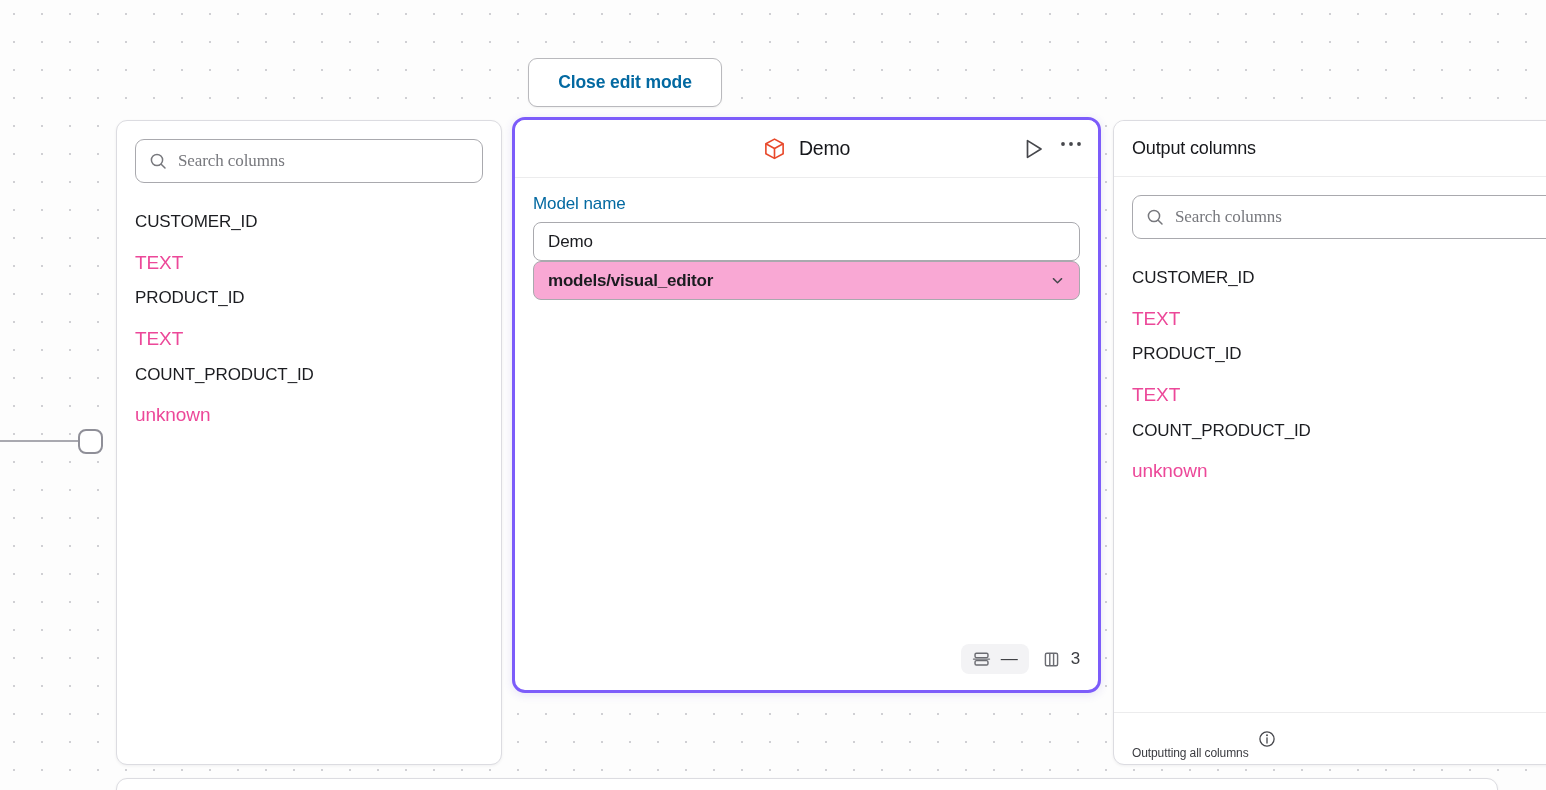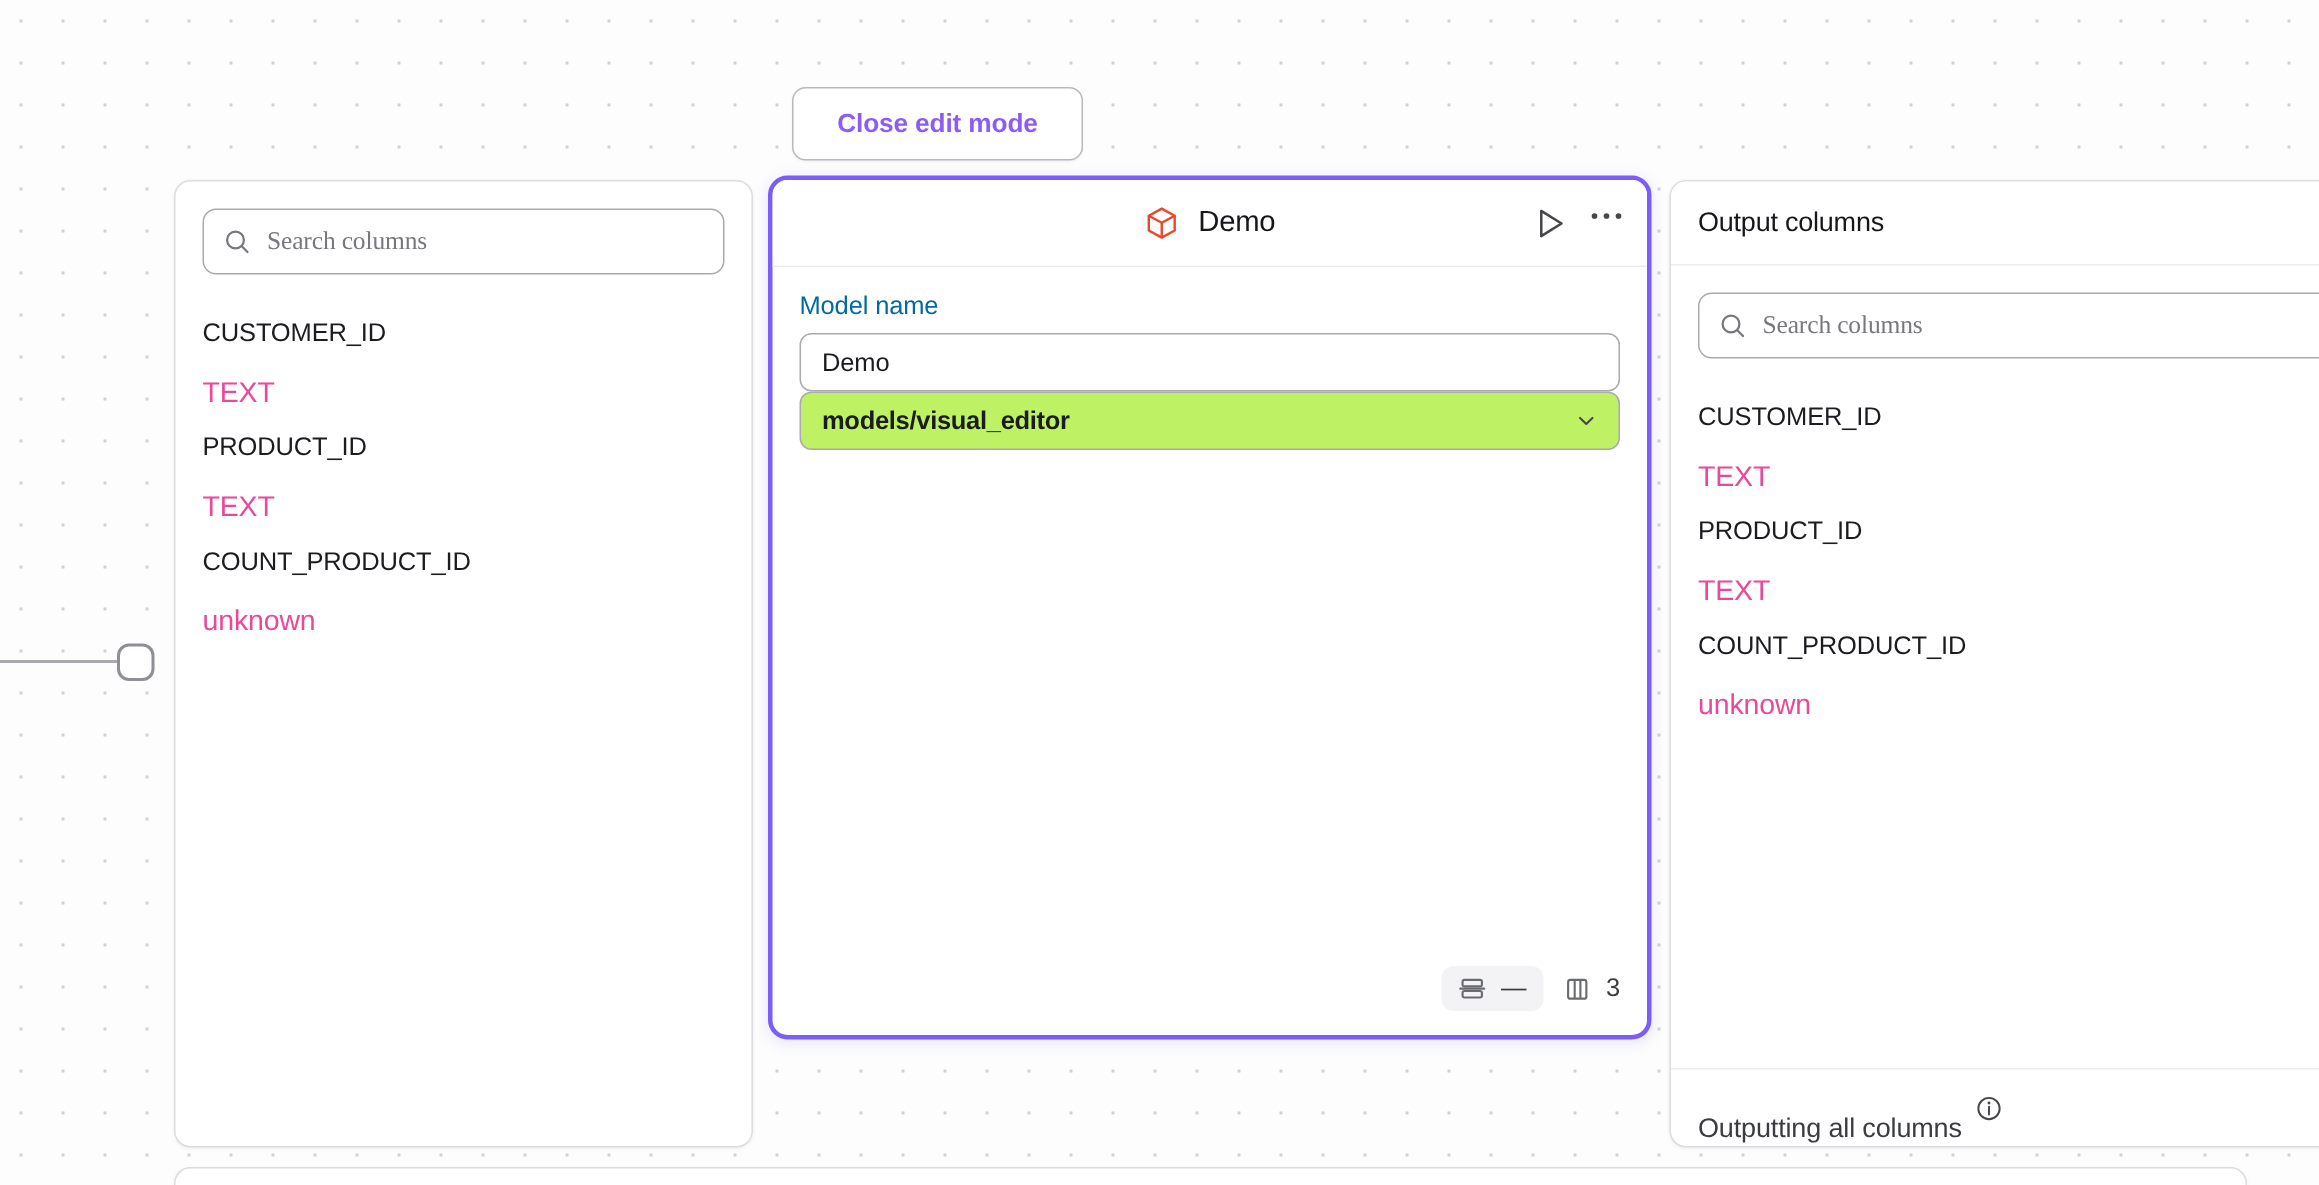--- a/index.html
+++ b/index.html
@@ -28,21 +28,21 @@
     position: absolute;
     left: 528px;
     top: 58px;
     width: 194px;
     height: 49px;
     background: #ffffff;
     border: 1px solid #b9b9bd;
     border-radius: 9px;
     font-size: 17.5px;
     font-weight: bold;
-    color: #8b5cf6;
+    color: #0369a1;
     letter-spacing: -0.1px;
     cursor: pointer;
     box-shadow: 0 1px 2px rgba(0,0,0,0.05);
   }
 
   
   .edge-line {
     position: absolute;
     left: 0px;
     top: 440px;
@@ -220,21 +220,21 @@
   }
   .select-input {
     width: 100%;
     height: 39px;
     border: 1px solid #a9a9ae;
     border-radius: 8px;
     padding: 0 14px;
     display: flex;
     align-items: center;
     justify-content: space-between;
-    background: #bef264;
+    background: #f9a8d4;
     cursor: pointer;
   }
   .select-value {
     font-size: 17px;
     color: #1b1c20;
     font-weight: bold;
     letter-spacing: -0.2px;
   }
 
   
@@ -262,21 +262,21 @@
   .output-footer {
     border-top: 1px solid #ececed;
     padding: 0 18px;
     height: 52px;
     flex: 0 0 52px;
     display: flex;
     align-items: center;
     gap: 9px;
   }
   .output-footer-text {
-    font-size: 18px;
+    font-size: 12px;
     color: #3b3c41;
     letter-spacing: -0.1px;
     margin-top: 28px;
   }
 
   
   .bottom-peek {
     position: absolute;
     left: 116px;
     top: 778px;

